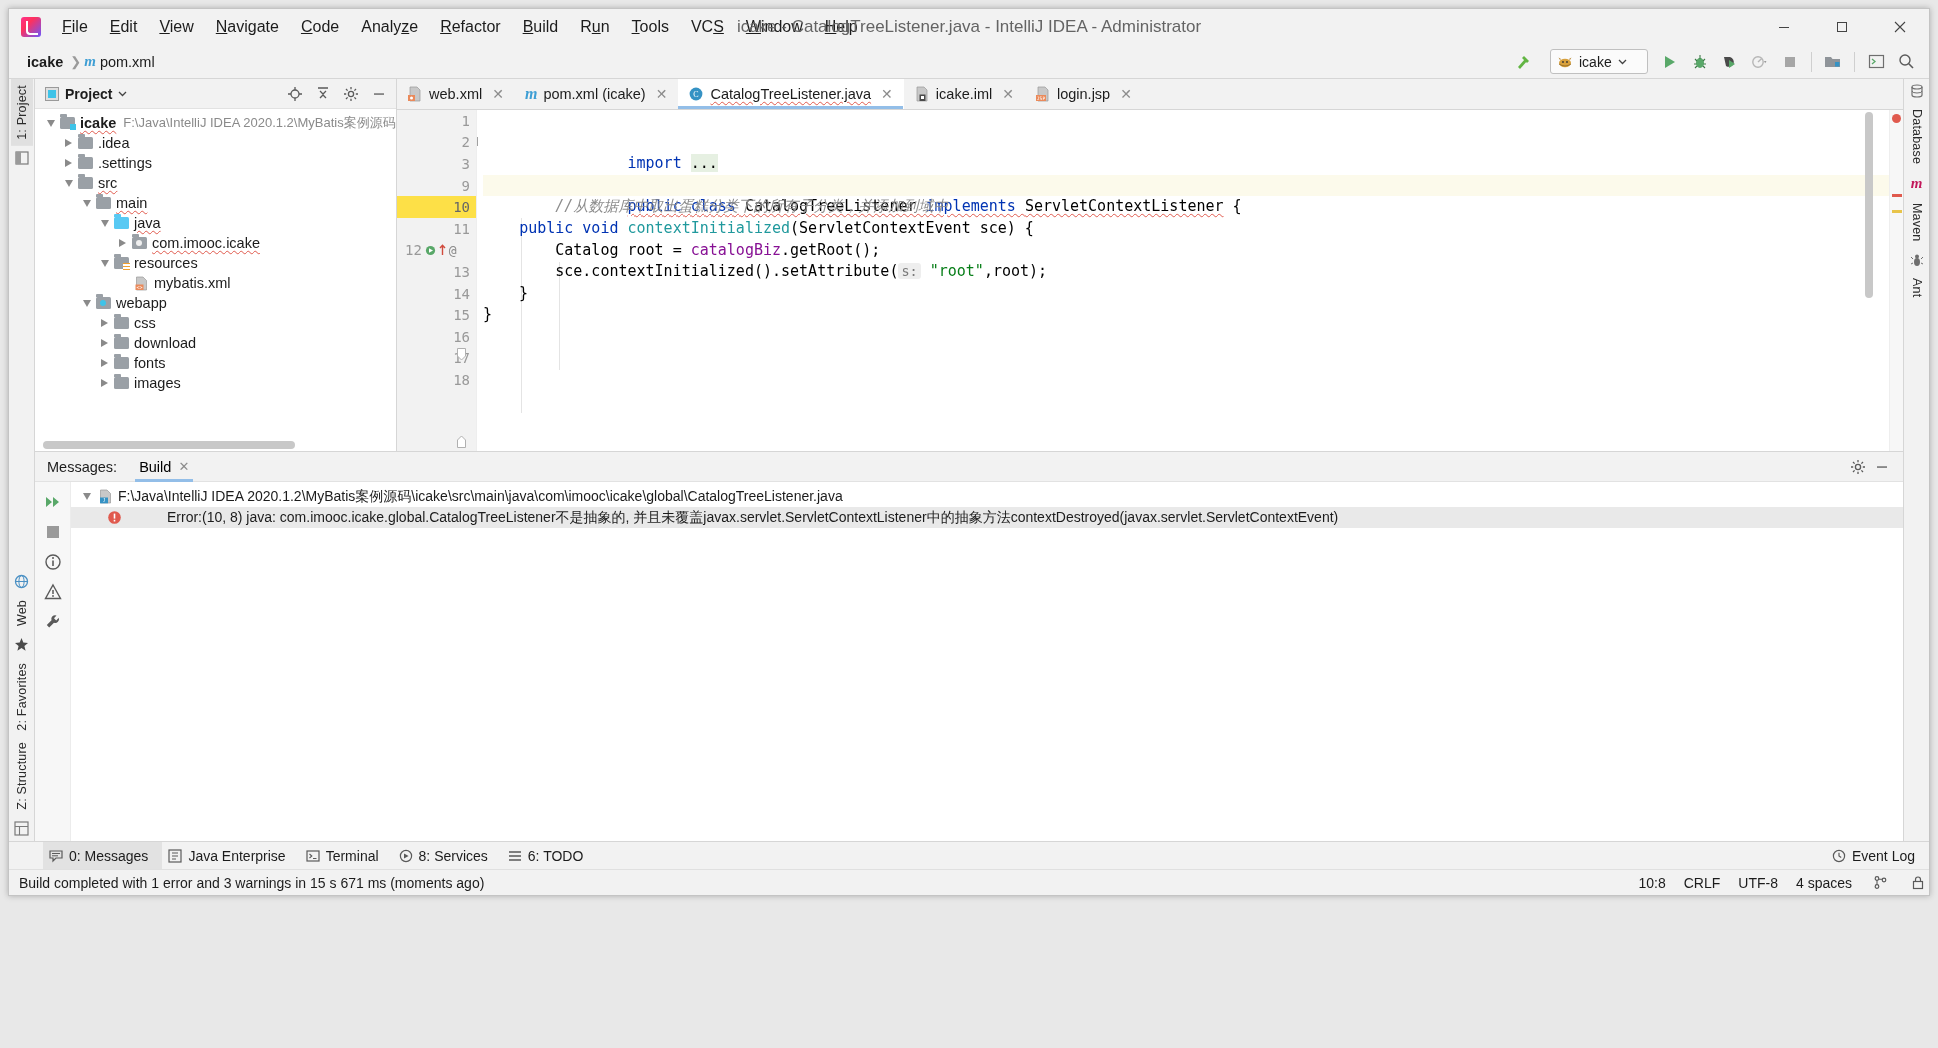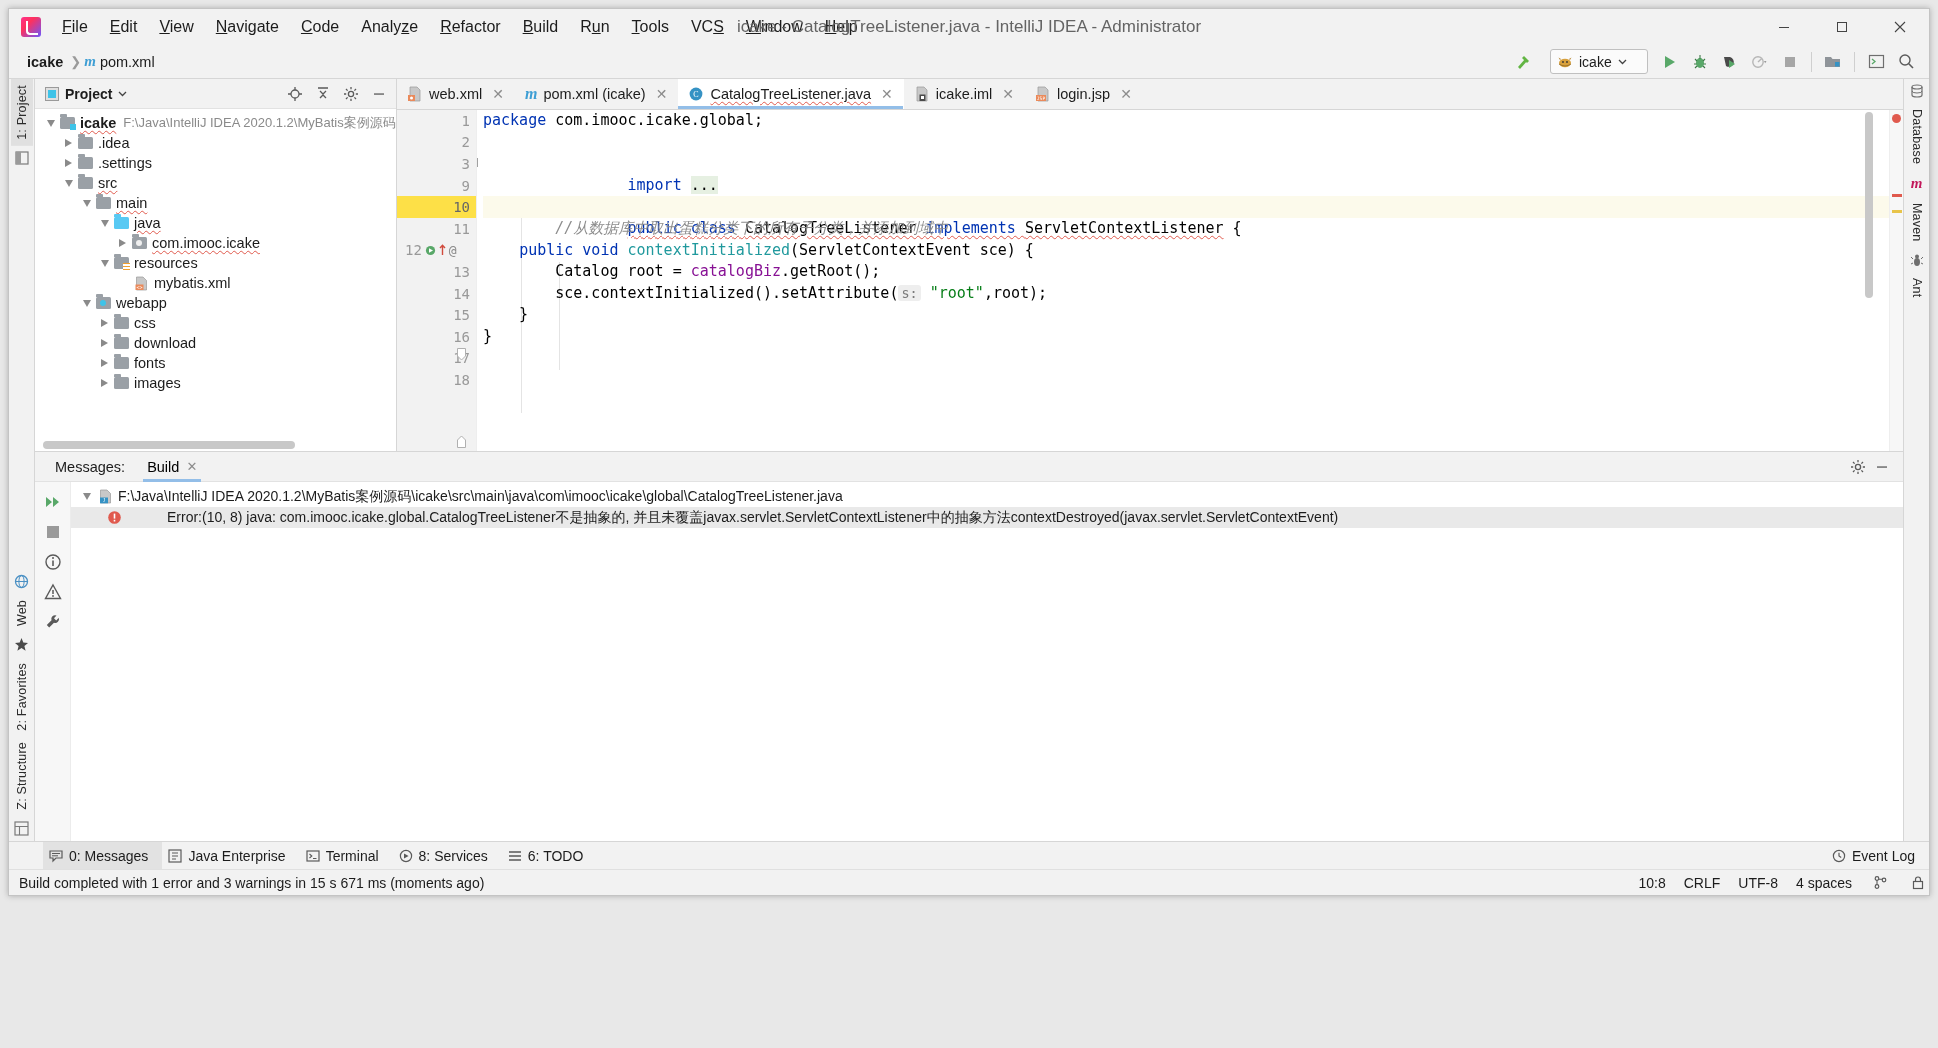--- a/index.html
+++ b/index.html
@@ -198,21 +198,21 @@
     background: #c8c8c8; border-radius: 4px;
   }
 
   
   .msg-panel { flex: 1 1 auto; display: flex; flex-direction: column; min-height: 0;
                border-top: 1px solid #d6d6d6; background: #fff; }
   .msg-head {
     height: 30px; flex: 0 0 30px; display: flex; align-items: center; background: #f2f2f2;
     padding-left: 12px; border-bottom: 1px solid #e2e2e2; gap: 2px;
   }
-  .msg-head .lbl { font-size: 14.5px; color: #1c1c1c; margin-right: 12px; margin-left: 8px; }
+  .msg-head .lbl { font-size: 14.5px; color: #1c1c1c; margin-right: 12px; }
   .msg-tab {
     display: flex; align-items: center; gap: 7px; padding: 0 8px; height: 30px;
     font-size: 14.5px; cursor: default; position: relative;
   }
   .msg-tab.active::after {
     content: ""; position: absolute; left: 4px; right: 4px; bottom: 0; height: 3px; background: #93bee8;
   }
   .msg-head .right { margin-left: auto; display: flex; align-items: center; padding-right: 10px; gap: 2px; }
   .msg-body { flex: 1 1 auto; display: flex; min-height: 0; }
   .msg-rail {
@@ -695,21 +695,20 @@
                       <path d="M1.5 12.5 H9.5 V5 L5.5 1 L1.5 5 Z" fill="#fff" stroke="#b0b0b0" stroke-width="1"></path>
                     </svg>
                 </div>
               </div>
             </div>
 
             <div class="code">
               <div class="indent-guide" style="left:44px;top:108px;height:195px"></div>
               <div class="indent-guide" style="left:82px;top:152px;height:108px"></div>
 
-              <div class="cline"><span class="kw">package</span><span class="cls"> com.imooc.icake.global;</span></div>
               <div class="cline"></div>
               <div class="cline" style="padding-left:0">
                 <span class="fold-plus">+</span><span class="kw">import</span><span class="cls"> </span><span class="hl-import">...</span>
               </div>
               <div class="cline"></div>
               <div class="cline cur">
                 <span class="err-underline"><span class="kw">public class </span><span class="cls">CatalogTreeListener </span><span class="kw">implements </span><span class="cls">ServletContextListener</span></span><span class="cls"> {</span>
               </div>
               <div class="cline"><span class="cls">        </span><span class="cmt">//从数据库中取出蛋糕分类下的所有子分类，并添加到域中</span></div>
               <div class="cline"><span class="cls">    </span><span class="kw">public</span><span class="cls"> </span><span class="kw">void</span><span class="cls"> </span><span class="type">contextInitialized</span><span class="cls">(ServletContextEvent sce) {</span></div>

